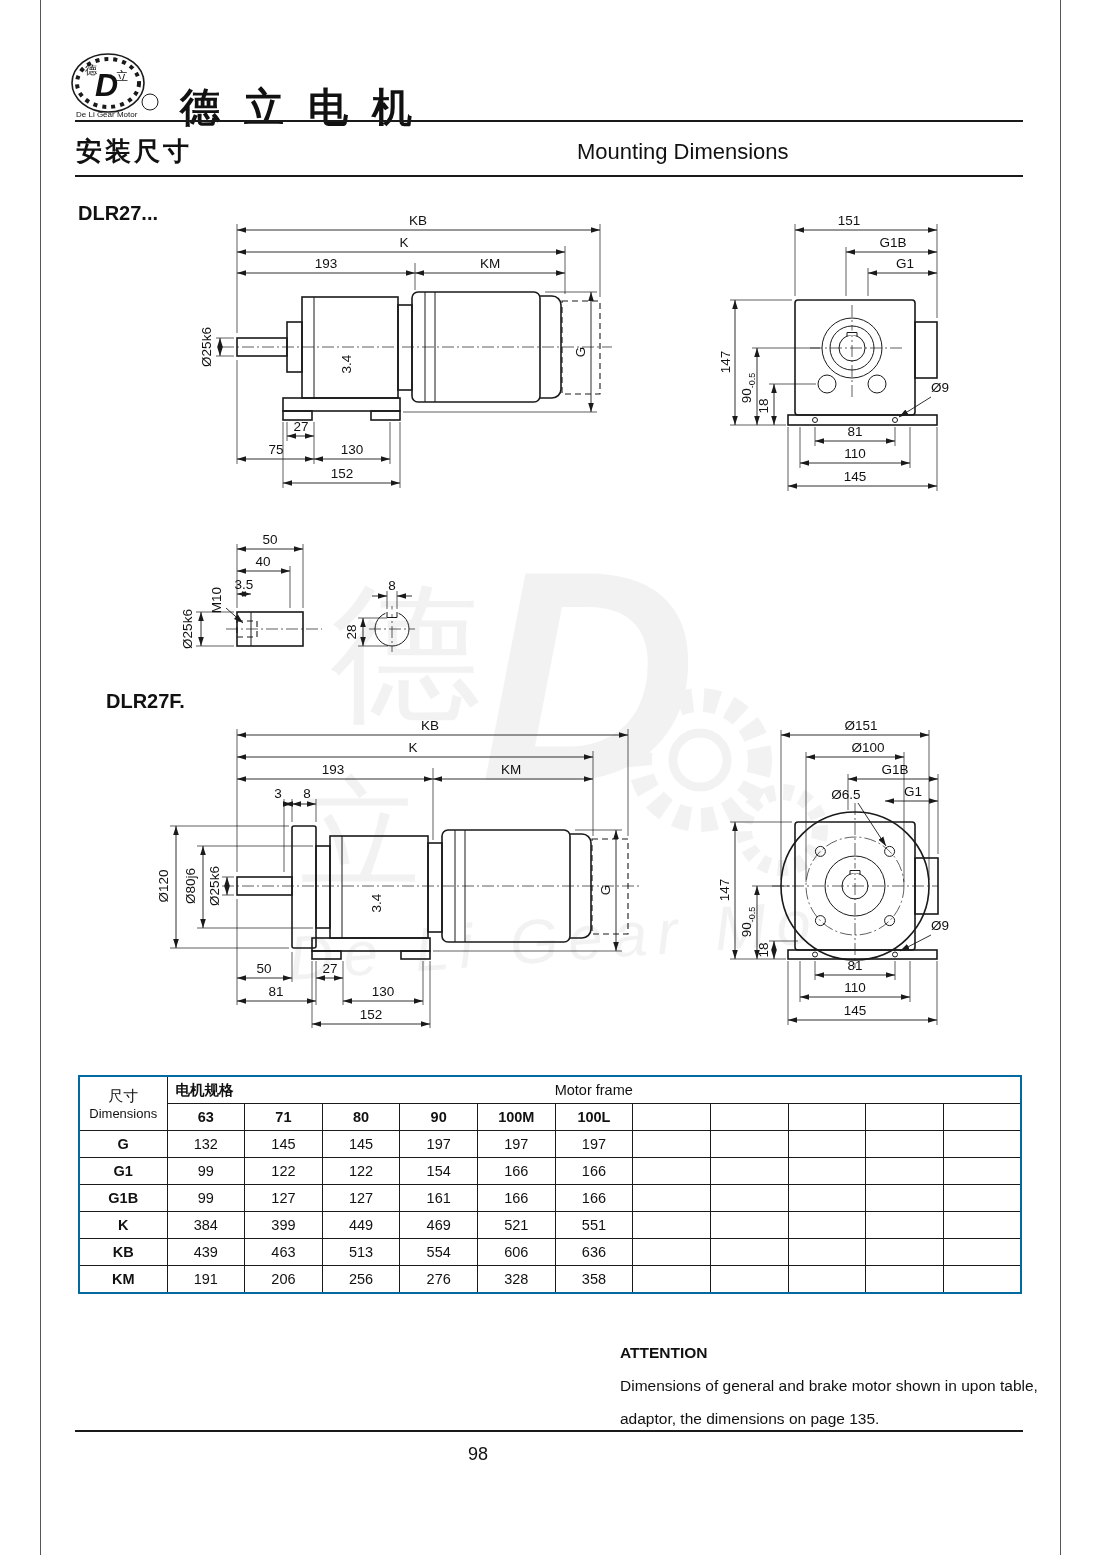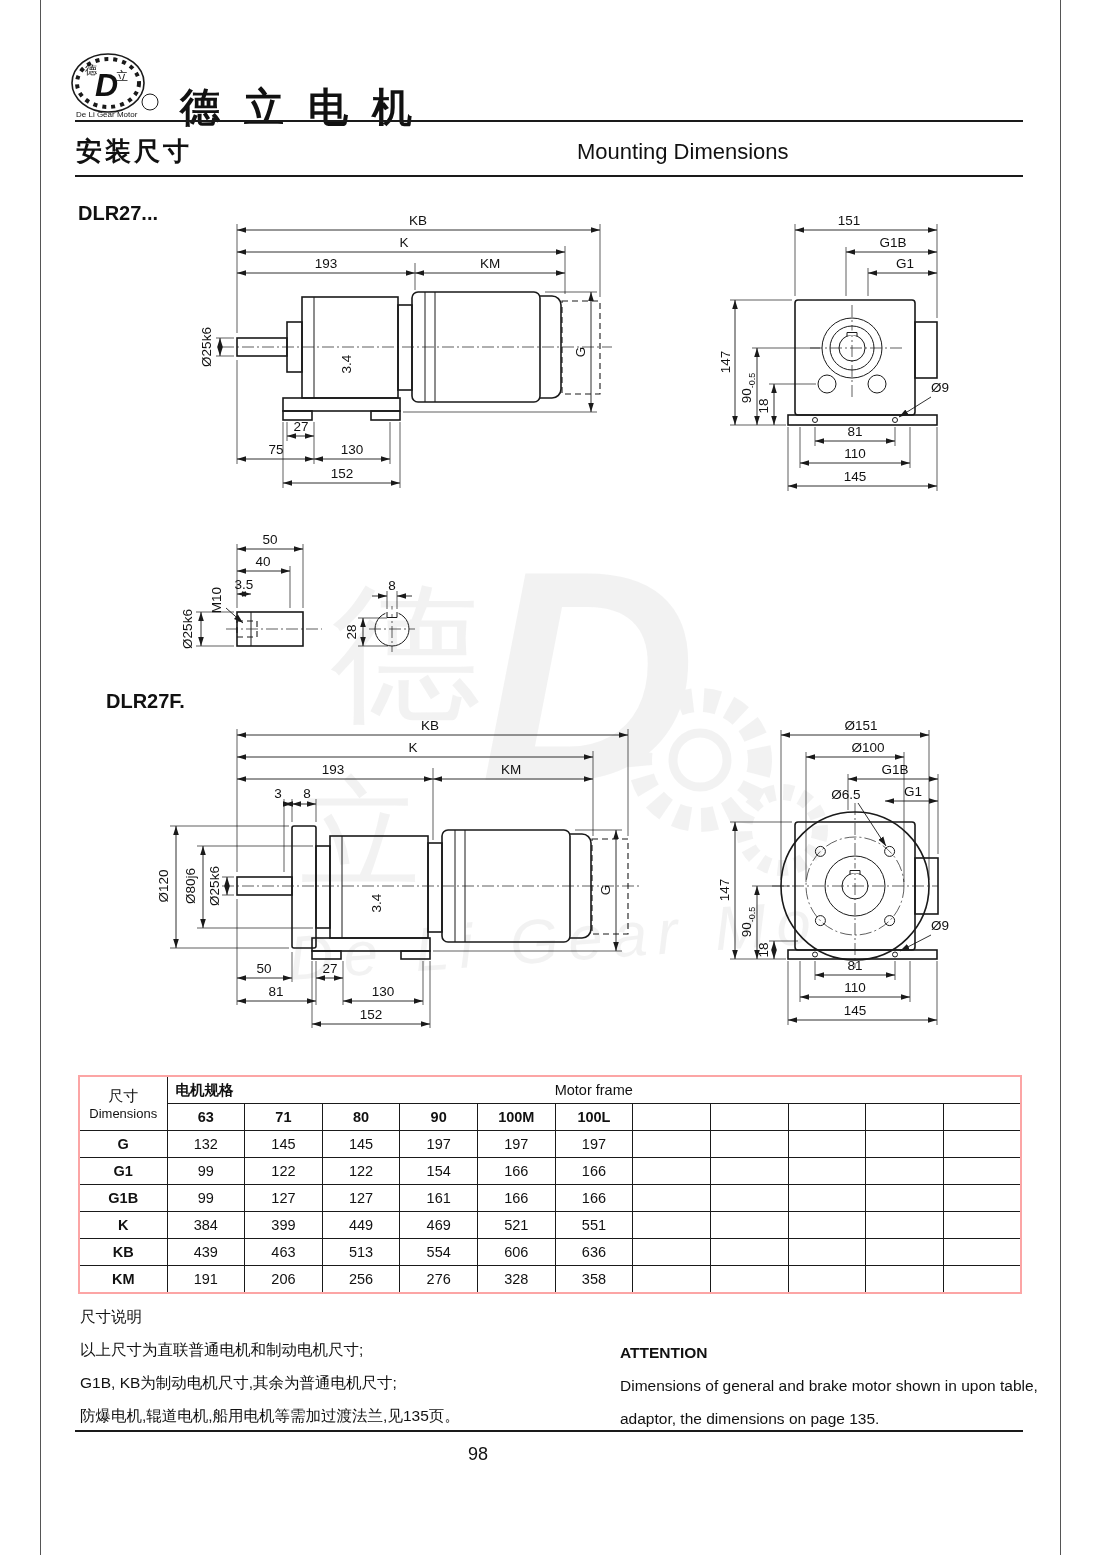--- a/index.html
+++ b/index.html
@@ -24,21 +24,21 @@
   .dt{font-size:13.5px;fill:#111;text-anchor:middle;}
   .tol{font-size:9px;}
   .o{fill:none;stroke:#1a1a1a;stroke-width:1.6;}
   .t{fill:none;stroke:#1a1a1a;stroke-width:1;}
   .e{stroke:#1a1a1a;stroke-width:.7;}
   .d{stroke:#1a1a1a;stroke-width:.9;marker-start:url(#ar);marker-end:url(#ar);}
   .ld{stroke:#1a1a1a;stroke-width:.9;marker-end:url(#ar);fill:none;}
   .cl{fill:none;stroke:#1a1a1a;stroke-width:.7;stroke-dasharray:12 3 2 3;}
   .hd{fill:none;stroke:#1a1a1a;stroke-width:1.1;stroke-dasharray:6 4;}
   .dims{position:absolute;left:78px;top:1075px;width:944px;border-collapse:collapse;
-        table-layout:fixed;font-size:14.5px;border:2px solid #fca5a5;}
+        table-layout:fixed;font-size:14.5px;border:2px solid #0369a1;}
   .dims td{border:1px solid #1a1a1a;height:26px;text-align:center;vertical-align:middle;padding:0 2px;}
   .dims td.b{font-weight:bold;text-align:center;}
   .dims .corner .zh{font-size:15px;}
   .dims .corner .en{font-size:13px;}
   .dims .merge{position:relative;}
   .dims .merge .zh{position:absolute;left:8px;top:4px;font-weight:bold;}
   .notes-zh{position:absolute;left:80px;top:1300px;font-size:15.5px;line-height:33px;}
   .notes-en{position:absolute;left:620px;top:1300px;font-size:15.5px;line-height:33px;margin-top:36px;}
   .bold{font-weight:bold;}
   .pageno{position:absolute;left:0;width:956px;top:1444px;text-align:center;font-size:18px;}
@@ -466,26 +466,20 @@
         <td>358</td>
         <td></td>
         <td></td>
         <td></td>
         <td></td>
         <td></td>
       </tr>
     </tbody>
   </table>
 
-  <div class="notes-zh">
-    <div>尺寸说明</div>
-    <div>以上尺寸为直联普通电机和制动电机尺寸;</div>
-    <div>G1B, KB为制动电机尺寸,其余为普通电机尺寸;</div>
-    <div>防爆电机,辊道电机,船用电机等需加过渡法兰,见135页。</div>
-  </div>
   <div class="notes-en">
     <div class="bold">ATTENTION</div>
     <div>Dimensions of general and brake motor shown in upon table,</div>
     <div>adaptor, the dimensions on page 135.</div>
   </div>
 
   <div class="rule r3"></div>
   <div class="pageno">98</div>
 
 </div>

